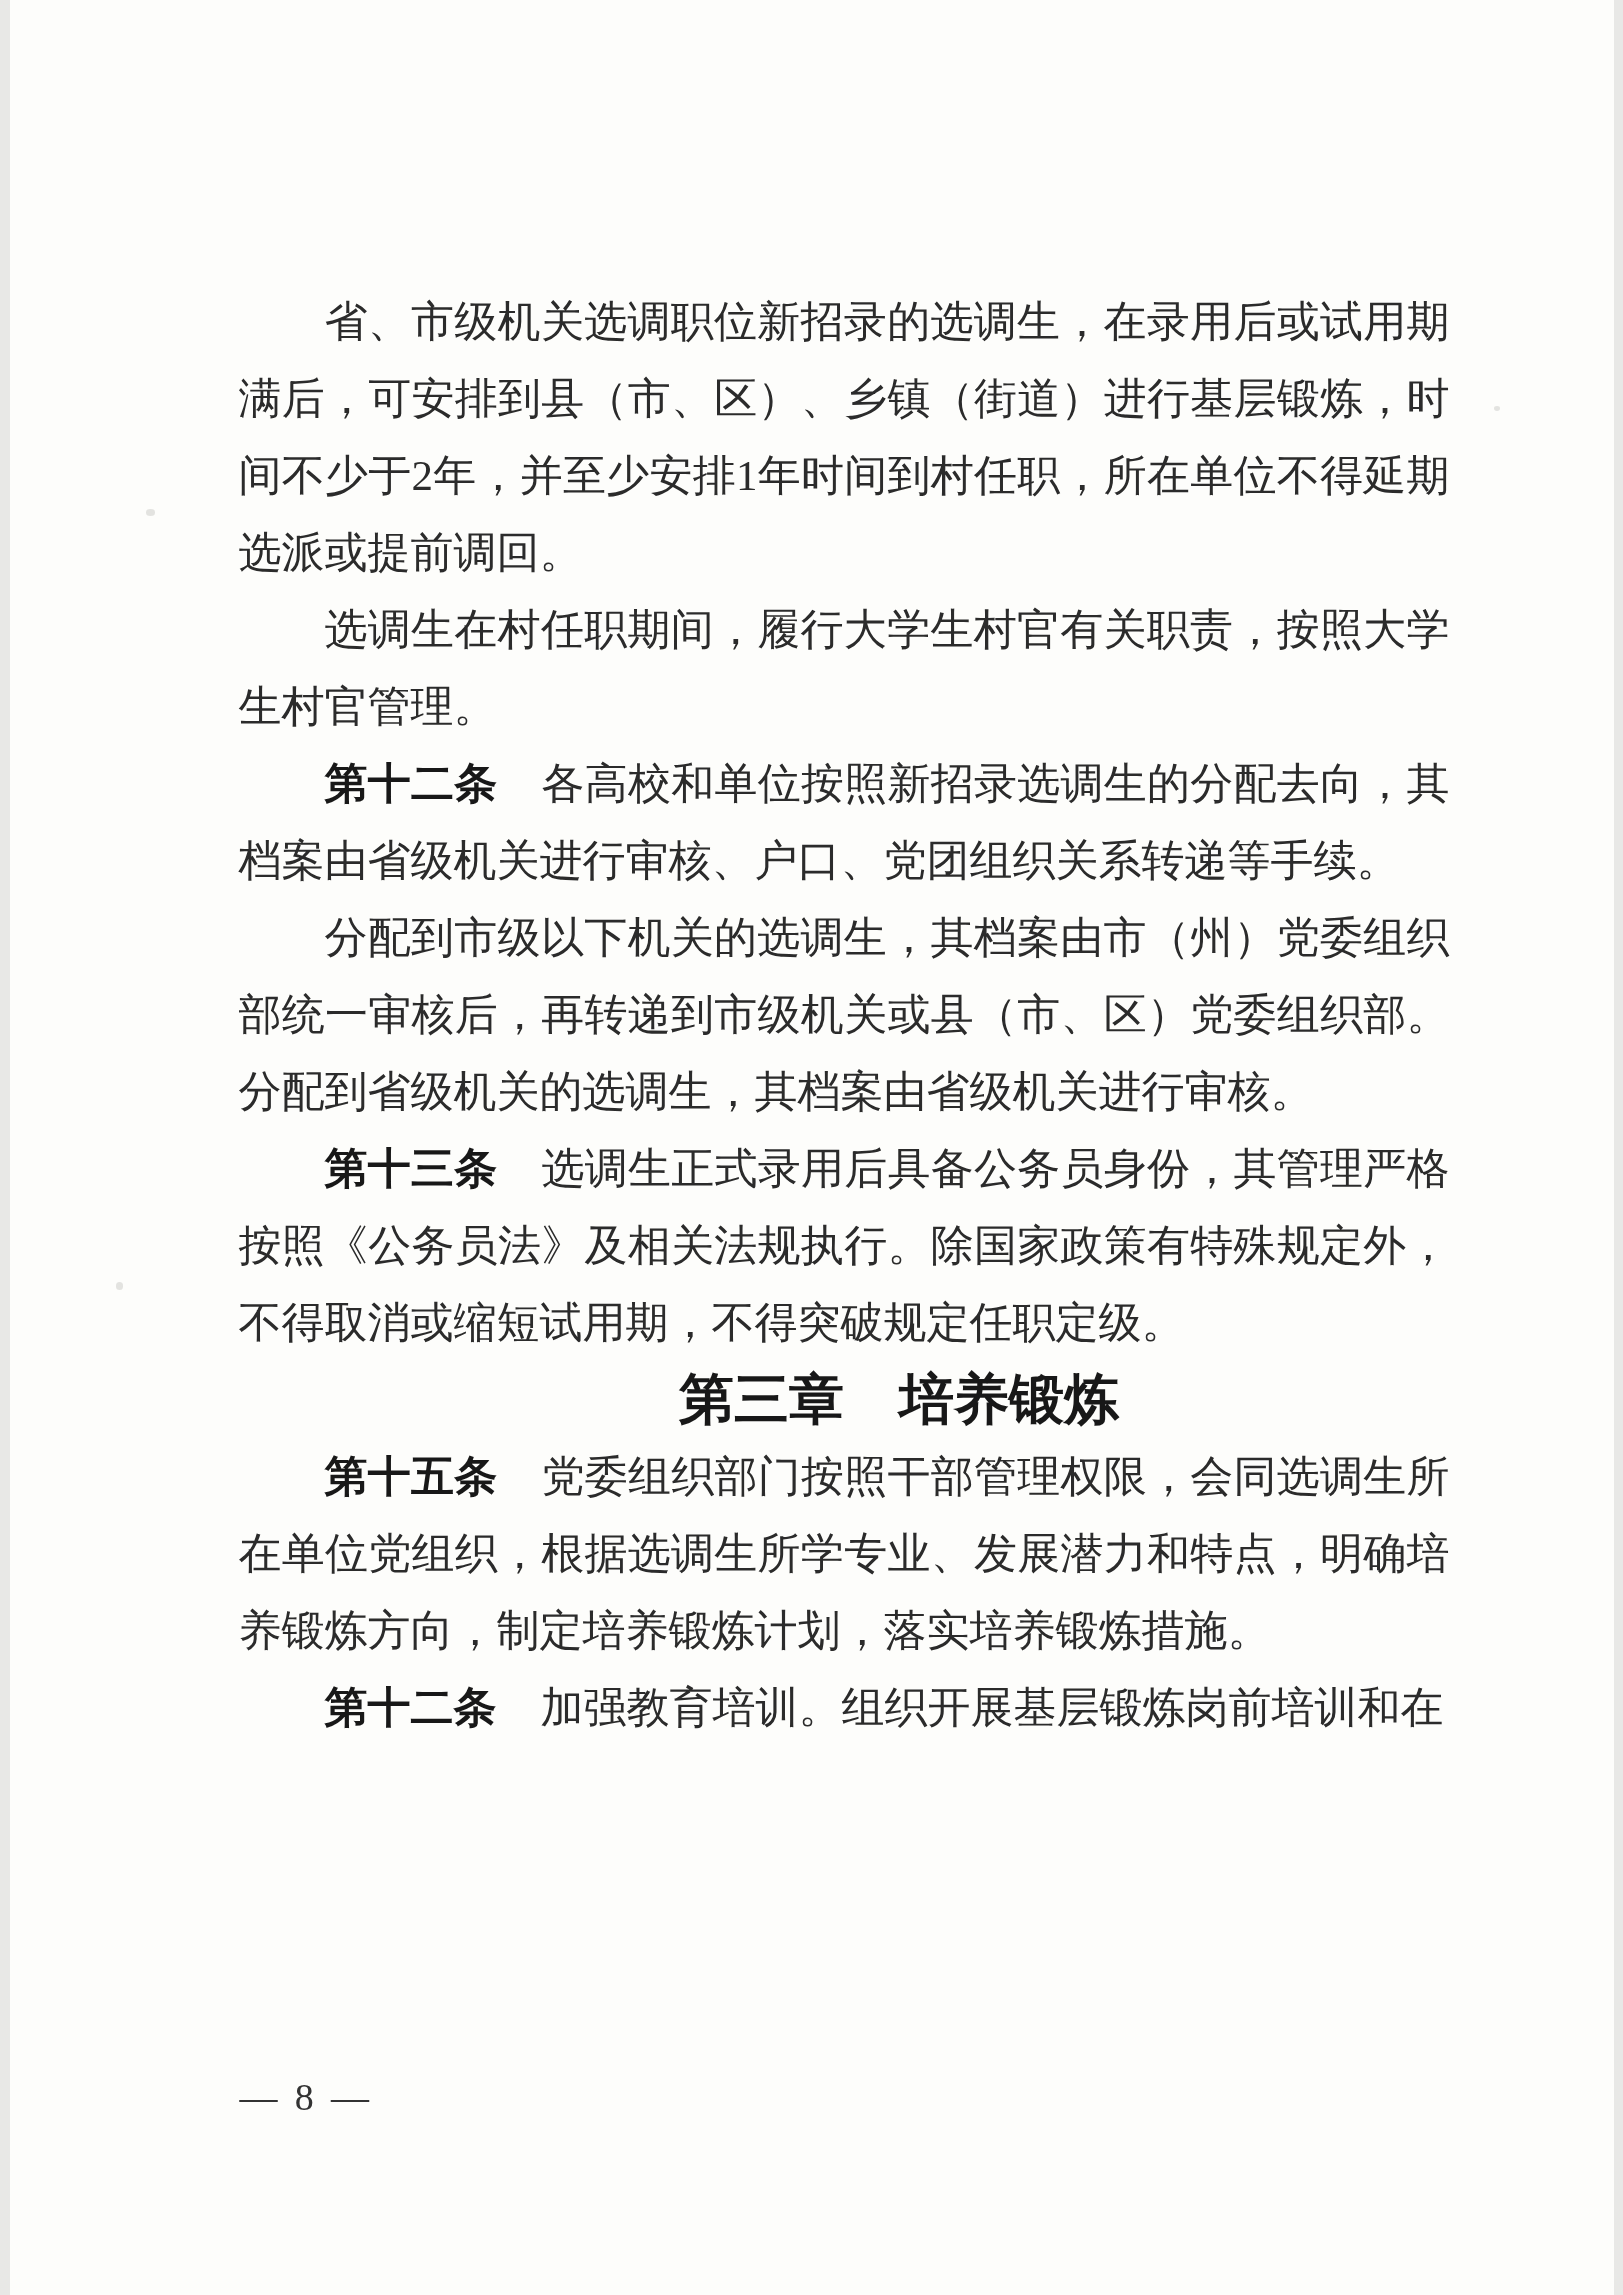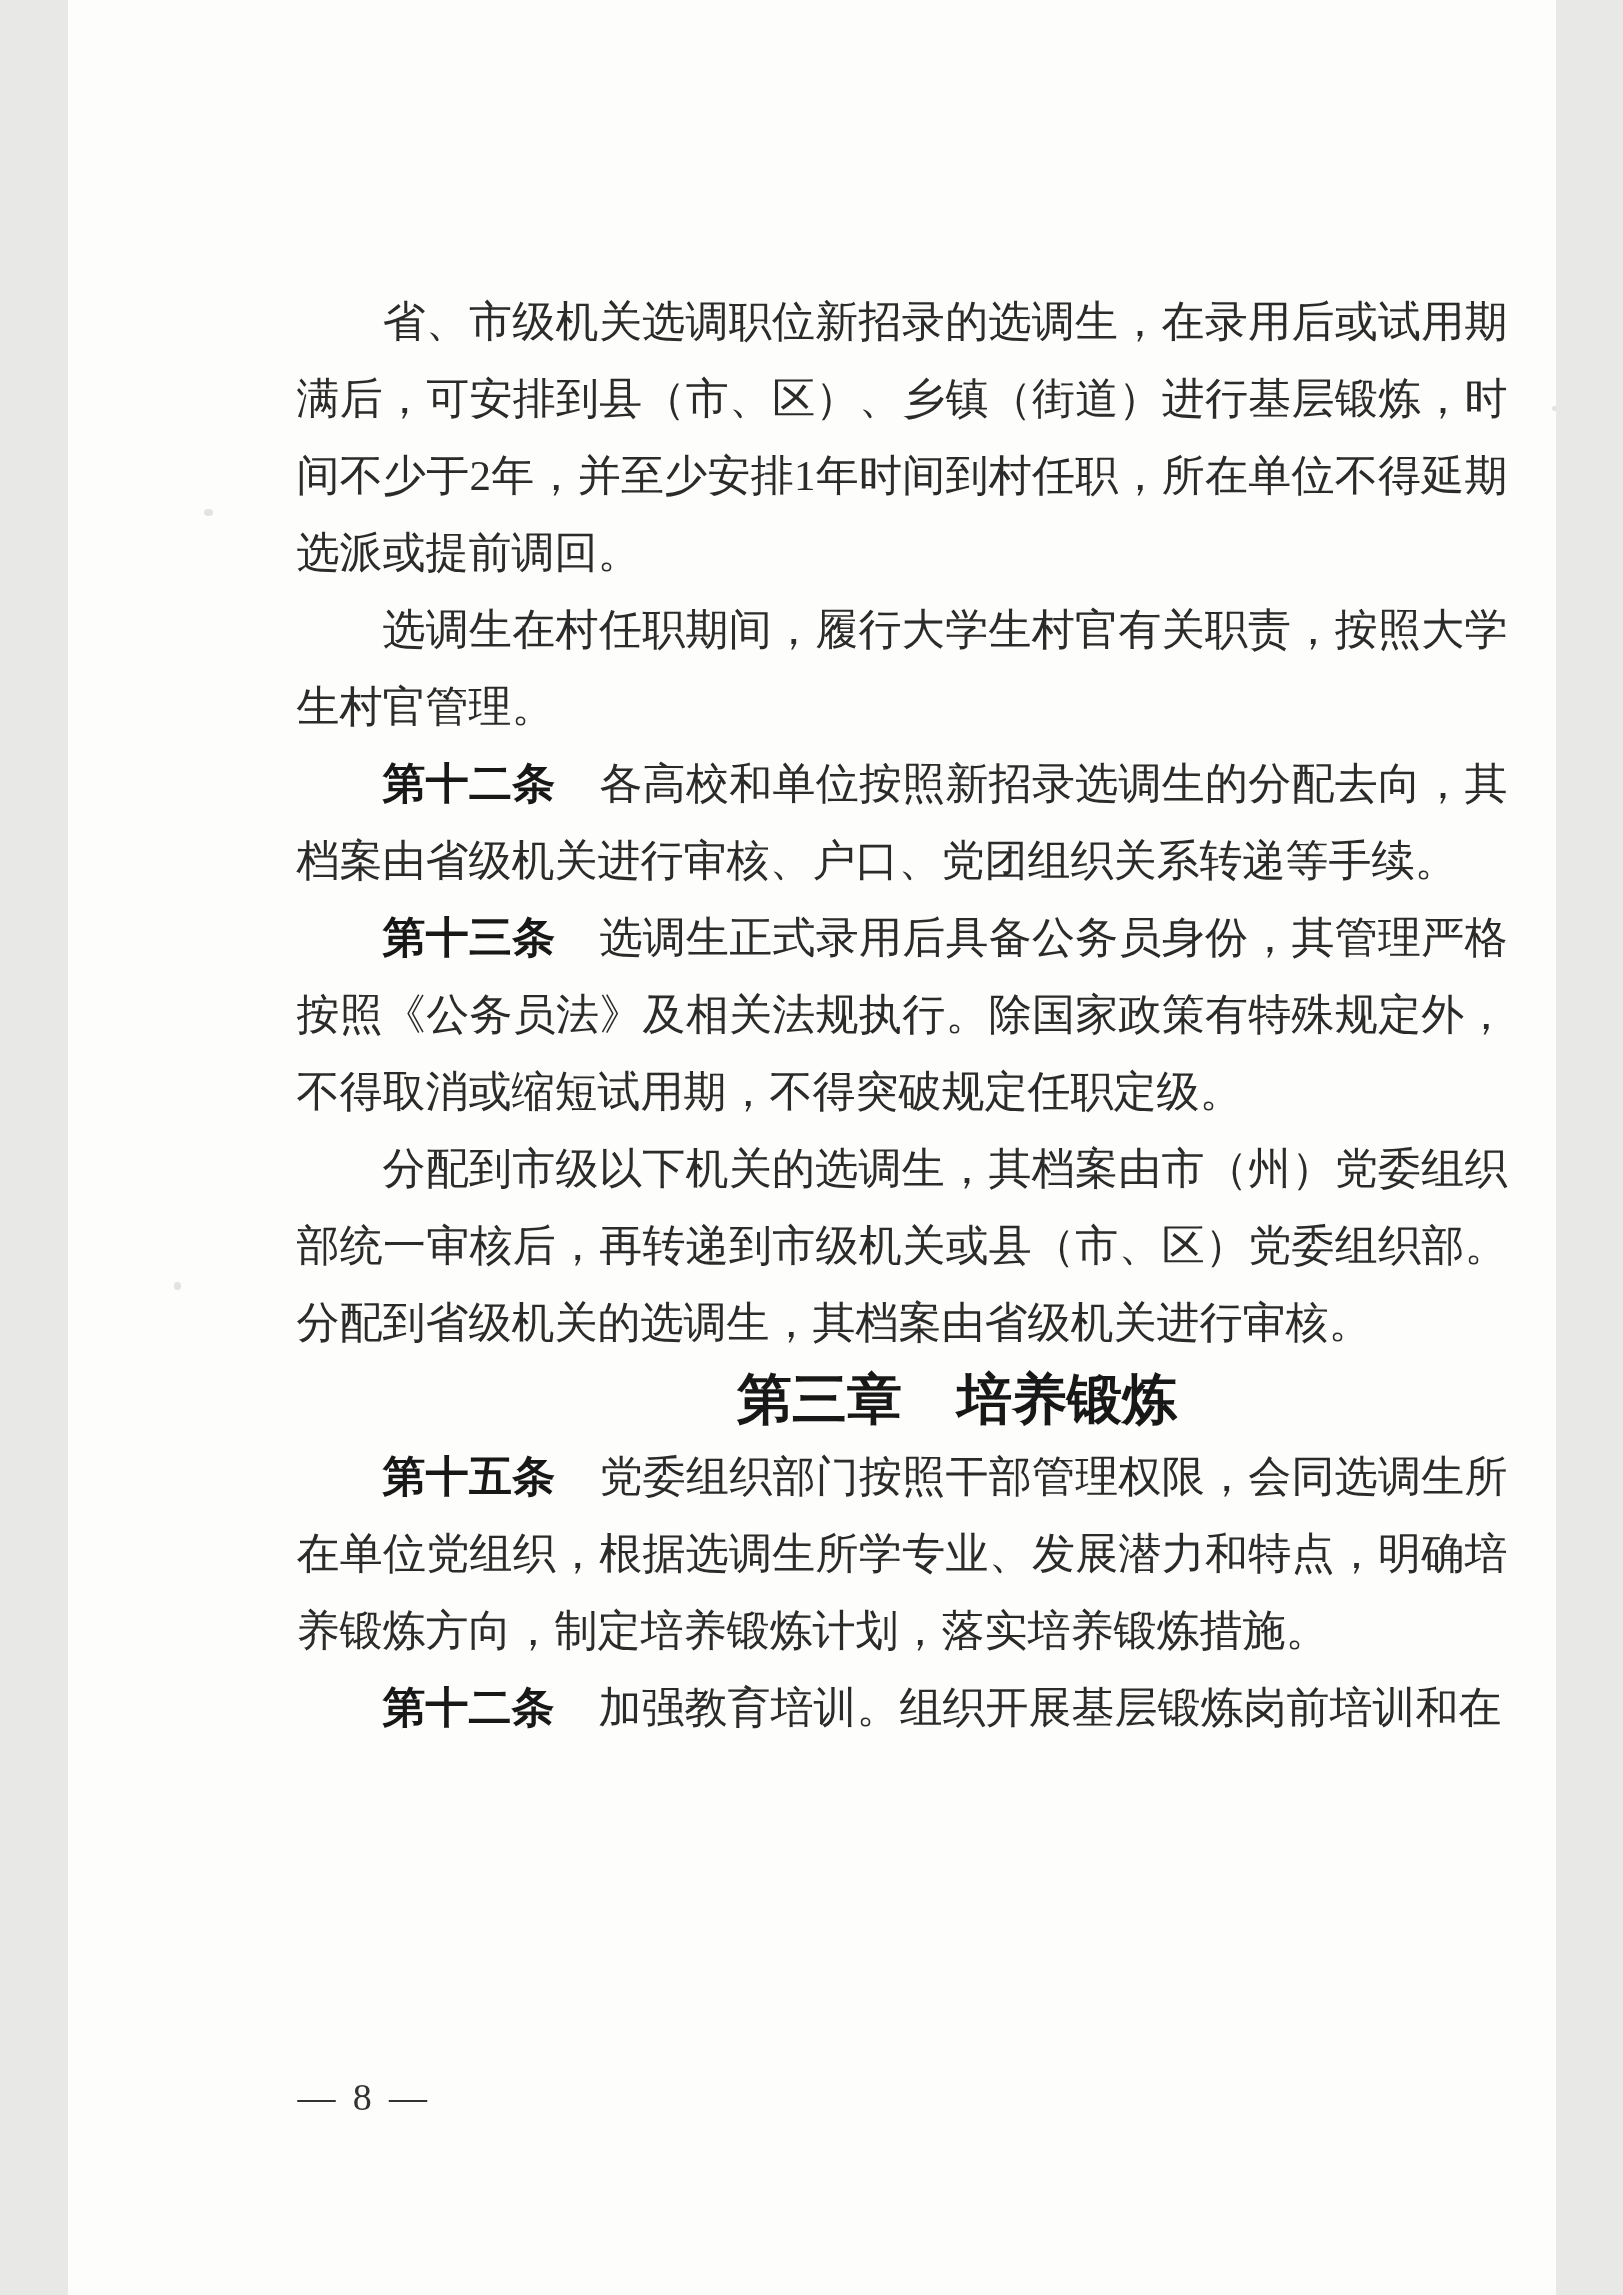--- a/index.html
+++ b/index.html
@@ -1,18 +1,18 @@
 <!DOCTYPE html>
 <html style="font-size:10.5px"><head>
 <meta charset="utf-8">
 <style>
   html,body{margin:0;padding:0;background:#e8e8e6;}
   .page{
     position:relative;
-    width:1488px;
+    width:1604px;
     height:2295px;
     margin:0 auto;
     background:#fdfdfb;
     color:#2b2b2b;
     font-family:"Liberation Serif","DejaVu Serif",serif;
     overflow:hidden;
   }
   .textblock{
     position:absolute;
     left:229px;
@@ -68,23 +68,23 @@
   <div class="speck s3"></div>
 
   <div class="textblock">
 
     <p><span>省、市级机关选调职位新招录的选调生，在录用后或试用期满后，可安排到县（市、区）、乡镇（街道）进行基层锻炼，时间不少于2年，并至少安排1年时间到村任职，所在单位不得延期选派或提前调回。</span></p>
 
     <p><span>选调生在村任职期间，履行大学生村官有关职责，按照大学生村官管理。</span></p>
 
     <p><b class="art">第十二条</b><span>各高校和单位按照新招录选调生的分配去向，其档案由省级机关进行审核、户口、党团组织关系转递等手续。</span></p>
 
+    <p><span>分配到市级以下机关的选调生，其档案由市（州）党委组织部统一审核后，再转递到市级机关或县（市、区）党委组织部。分配到省级机关的选调生，其档案由省级机关进行审核。</span></p>
+
     <p><b class="art">第十三条</b><span>选调生正式录用后具备公务员身份，其管理严格按照《公务员法》及相关法规执行。除国家政策有特殊规定外，不得取消或缩短试用期，不得突破规定任职定级。</span></p>
-
-    <p><span>分配到市级以下机关的选调生，其档案由市（州）党委组织部统一审核后，再转递到市级机关或县（市、区）党委组织部。分配到省级机关的选调生，其档案由省级机关进行审核。</span></p>
 
     <p class="chapter">第三章　培养锻炼</p>
 
 
     <p><b class="art">第十五条</b><span>党委组织部门按照干部管理权限，会同选调生所在单位党组织，根据选调生所学专业、发展潜力和特点，明确培养锻炼方向，制定培养锻炼计划，落实培养锻炼措施。</span></p>
 
     <p><b class="art">第十二条</b><span>加强教育培训。组织开展基层锻炼岗前培训和在</span></p>
 
   </div>
 

